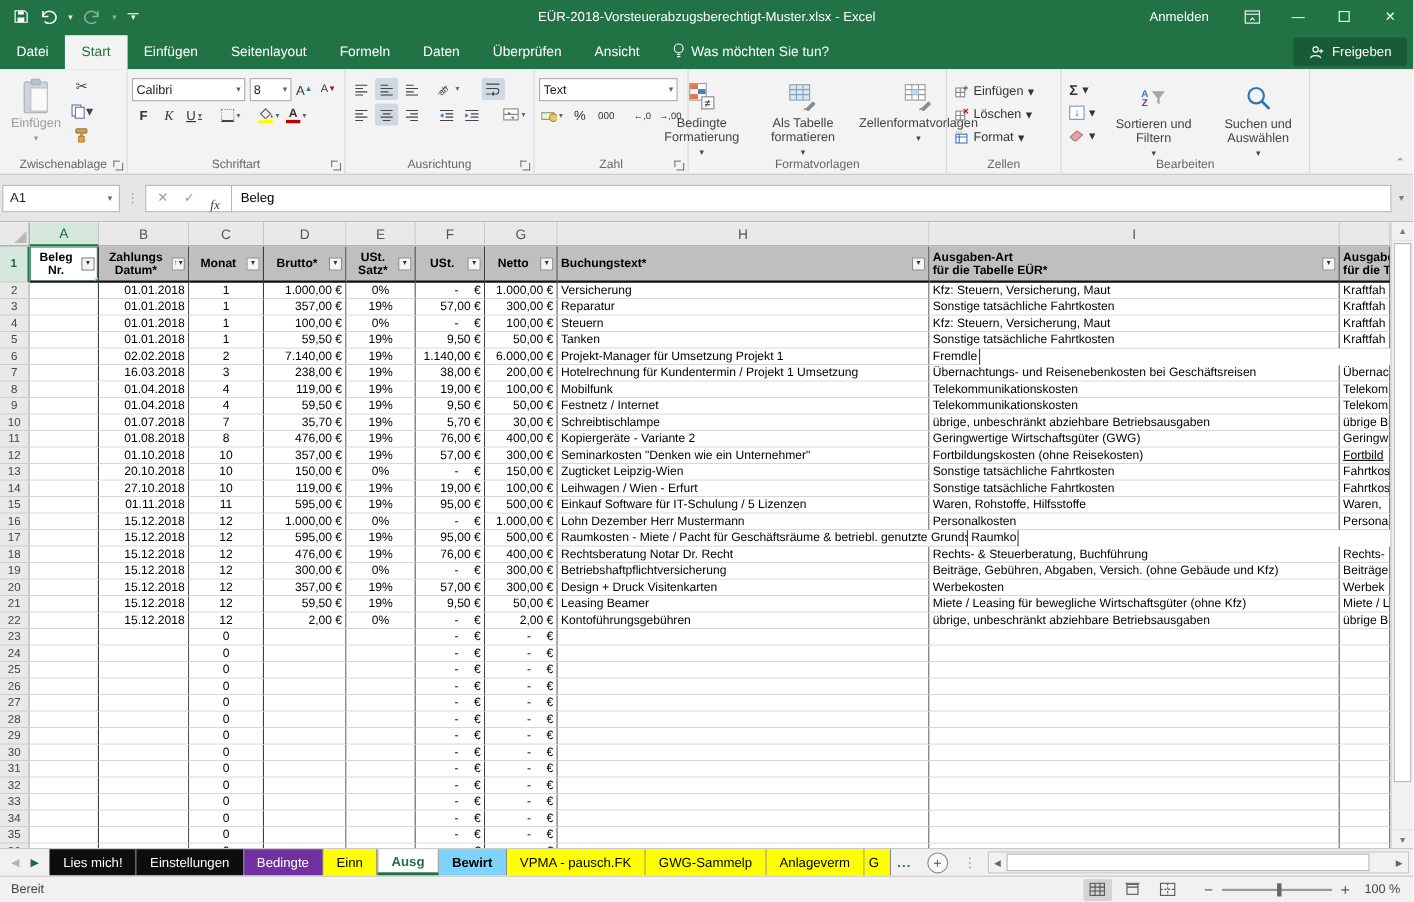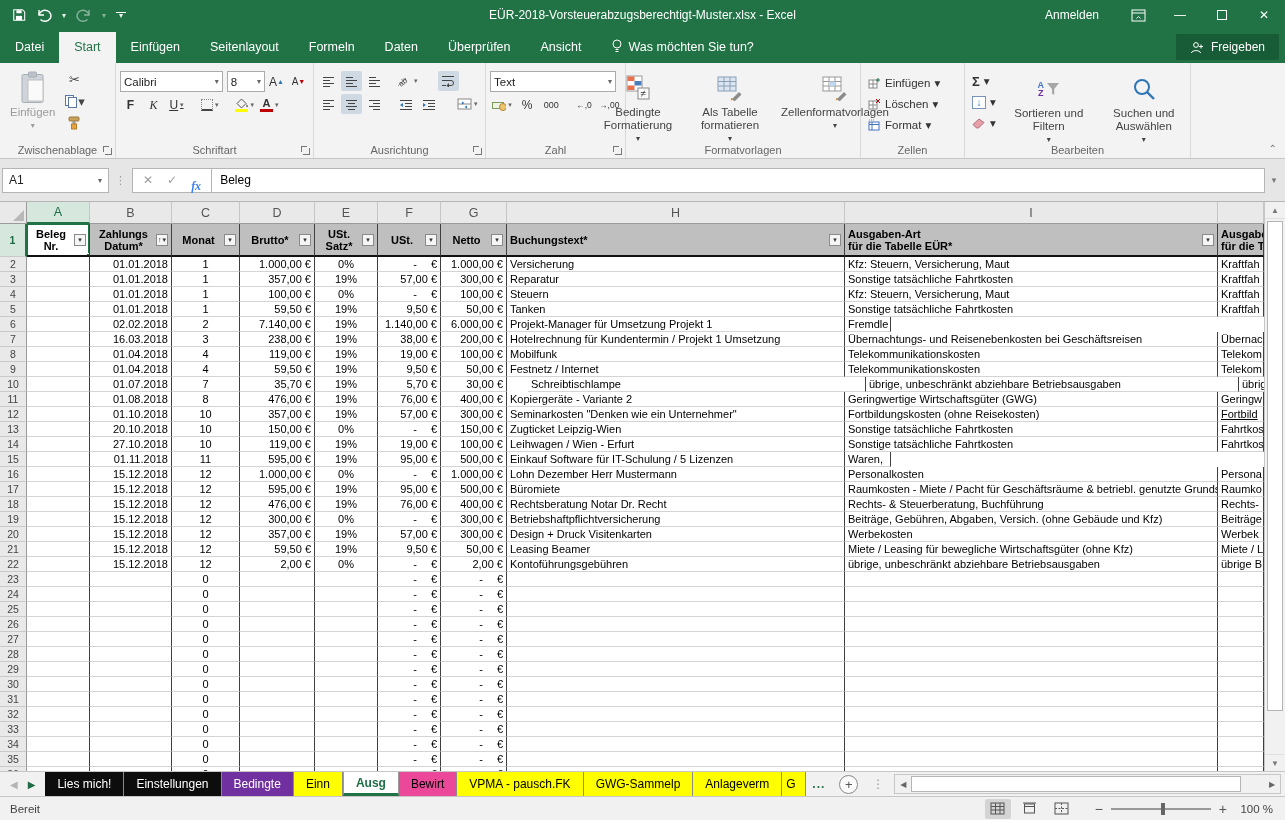--- a/index.html
+++ b/index.html
@@ -53,21 +53,21 @@
   .az b{font-size:9px;display:block;line-height:8px;}
   .boxico{width:14px;height:13px;border:1px solid #7a93b8;color:#2e75b6;font-size:10px;display:flex;align-items:center;justify-content:center;background:#fff;}
   .collapse-ribbon{position:absolute;right:8px;bottom:4px;color:#777;font-size:10px;cursor:pointer;}
   .decico{font-size:8.5px;color:#333;line-height:8px;text-align:center;}
   
   .fbar{position:absolute;left:0;top:159px;width:1285px;height:43px;background:#e6e6e6;border-bottom:1px solid #b5b5b5;display:flex;align-items:center;padding:0 2px;}
   .namebox{width:107px;height:25px;background:#fff;border:1px solid #b5b5b5;display:flex;align-items:center;padding:0 6px;font-size:12px;color:#222;}
   .namebox .cv{flex:1;}
   .fbar .dots{color:#999;padding:0 6px;font-size:11px;}
   .fxbtns{display:flex;align-items:center;gap:14px;background:#fff;border:1px solid #b5b5b5;height:25px;padding:0 10px;color:#9b9b9b;}
-  .fxbtns .fx{color:#3b82f6;font-style:italic;font-family:"Liberation Serif",serif;font-weight:bold;margin-top:12px;}
+  .fxbtns .fx{color:#404040;font-style:italic;font-family:"Liberation Serif",serif;font-weight:normal;margin-top:12px;}
   .fcontent{flex:1;background:#fff;border:1px solid #b5b5b5;border-left:none;height:25px;display:flex;align-items:center;padding:0 8px;font-size:12px;color:#000;}
   .fexpand{width:18px;text-align:center;color:#777;font-size:9px;}
   
   .grid{position:absolute;left:0;top:202px;width:1264px;height:569px;overflow:hidden;background:#fff;}
   .chrow{display:flex;height:22px;}
   .corner{width:27px;height:22px;background:#e9e9e9;border-right:1px solid #9a9a9a;border-bottom:1px solid #9a9a9a;position:relative;}
   .corner:after{content:"";position:absolute;right:2px;bottom:2px;border-left:11px solid transparent;border-bottom:11px solid #b8b8b8;}
   .ch{height:22px;background:#e9e9e9;border-right:1px solid #c6c6c6;border-bottom:1px solid #9a9a9a;color:#555;font-size:12.5px;display:flex;align-items:center;justify-content:center;cursor:pointer;}
   .ch.sel{background:#d6e8dd;color:#1e6b43;border-bottom:2px solid #217346;}
   .grow{display:flex;height:15px;}
@@ -730,21 +730,21 @@
       </div>
       <div class="grow">
         <div class="gut">10</div>
         <div class="cell" style="width: 63px;"></div>
         <div class="cell rgt" style="width: 82px;">01.07.2018</div>
         <div class="cell ctr" style="width: 68px;">7</div>
         <div class="cell money" style="width: 75px;">35,70 €</div>
         <div class="cell ctr" style="width: 63px;">19%</div>
         <div class="cell money" style="width: 63px;">5,70 €</div>
         <div class="cell money" style="width: 66px;">30,00 €</div>
-        <div class="cell" style="width: 338px; margin-left: 21px;">Schreibtischlampe</div>
+        <div class="cell" style="width: 338px;">Schreibtischlampe</div>
         <div class="cell" style="width: 373px;">übrige, unbeschränkt abziehbare Betriebsausgaben</div>
         <div class="cell" style="width: 46px;">übrige B</div>
       </div>
       <div class="grow">
         <div class="gut">11</div>
         <div class="cell" style="width: 63px;"></div>
         <div class="cell rgt" style="width: 82px;">01.08.2018</div>
         <div class="cell ctr" style="width: 68px;">8</div>
         <div class="cell money" style="width: 75px;">476,00 €</div>
         <div class="cell ctr" style="width: 63px;">19%</div>
@@ -799,20 +799,21 @@
       <div class="grow">
         <div class="gut">15</div>
         <div class="cell" style="width: 63px;"></div>
         <div class="cell rgt" style="width: 82px;">01.11.2018</div>
         <div class="cell ctr" style="width: 68px;">11</div>
         <div class="cell money" style="width: 75px;">595,00 €</div>
         <div class="cell ctr" style="width: 63px;">19%</div>
         <div class="cell money" style="width: 63px;">95,00 €</div>
         <div class="cell money" style="width: 66px;">500,00 €</div>
         <div class="cell" style="width: 338px;">Einkauf Software für IT-Schulung / 5 Lizenzen</div>
+        <div class="cell" style="width: 373px;">Waren, Rohstoffe, Hilfsstoffe</div>
         <div class="cell" style="width: 46px;">Waren,</div>
       </div>
       <div class="grow">
         <div class="gut">16</div>
         <div class="cell" style="width: 63px;"></div>
         <div class="cell rgt" style="width: 82px;">15.12.2018</div>
         <div class="cell ctr" style="width: 68px;">12</div>
         <div class="cell money" style="width: 75px;">1.000,00 €</div>
         <div class="cell ctr" style="width: 63px;">0%</div>
         <div class="cell money" style="width: 63px;">
@@ -826,21 +827,20 @@
       </div>
       <div class="grow">
         <div class="gut">17</div>
         <div class="cell" style="width: 63px;"></div>
         <div class="cell rgt" style="width: 82px;">15.12.2018</div>
         <div class="cell ctr" style="width: 68px;">12</div>
         <div class="cell money" style="width: 75px;">595,00 €</div>
         <div class="cell ctr" style="width: 63px;">19%</div>
         <div class="cell money" style="width: 63px;">95,00 €</div>
         <div class="cell money" style="width: 66px;">500,00 €</div>
-        <div class="cell" style="width: 338px;">Büromiete</div>
         <div class="cell" style="width: 373px;">Raumkosten - Miete / Pacht für Geschäftsräume &amp; betriebl. genutzte Grundst.</div>
         <div class="cell" style="width: 46px;">Raumko</div>
       </div>
       <div class="grow">
         <div class="gut">18</div>
         <div class="cell" style="width: 63px;"></div>
         <div class="cell rgt" style="width: 82px;">15.12.2018</div>
         <div class="cell ctr" style="width: 68px;">12</div>
         <div class="cell money" style="width: 75px;">476,00 €</div>
         <div class="cell ctr" style="width: 63px;">19%</div>
@@ -1186,21 +1186,21 @@
   <span class="snav">
     <span class="dis">◀</span>
     <span class="en" style="margin-left:8px;">▶</span>
   </span>
   <span id="stabs" style="display:flex;align-items:stretch;">
       <span class="stab" style="background: rgb(13, 13, 13); color: rgb(255, 255, 255);">Lies mich!</span>
       <span class="stab" style="background: rgb(13, 13, 13); color: rgb(255, 255, 255);">Einstellungen</span>
       <span class="stab" style="background: rgb(112, 48, 160); color: rgb(255, 255, 255);">Bedingte</span>
       <span class="stab" style="background: rgb(255, 255, 0); color: rgb(0, 0, 0);">Einn</span>
       <span class="stab active" style="background: rgb(255, 255, 255); color: rgb(30, 113, 69);">Ausg</span>
-      <span class="stab" style="background: #ec4899; color: rgb(0, 0, 0);">Bewirt</span>
+      <span class="stab" style="background: #7dd3fc; color: rgb(0, 0, 0); font-weight: bold;">Bewirt</span>
       <span class="stab" style="background: rgb(255, 255, 0); color: rgb(0, 0, 0);">VPMA - pausch.FK</span>
       <span class="stab" style="background: rgb(255, 255, 0); color: rgb(0, 0, 0);">GWG-Sammelp</span>
       <span class="stab" style="background: rgb(255, 255, 0); color: rgb(0, 0, 0);">Anlageverm</span>
       <span class="stab partial" style="background: rgb(255, 255, 0); color: rgb(0, 0, 0);">G</span>
     </span>
   <span class="more-sheets">...</span>
   <span class="addsheet">+</span>
   <span class="dots">⋮</span>
   <span class="hscroll">
     <span class="arr">◀</span>

